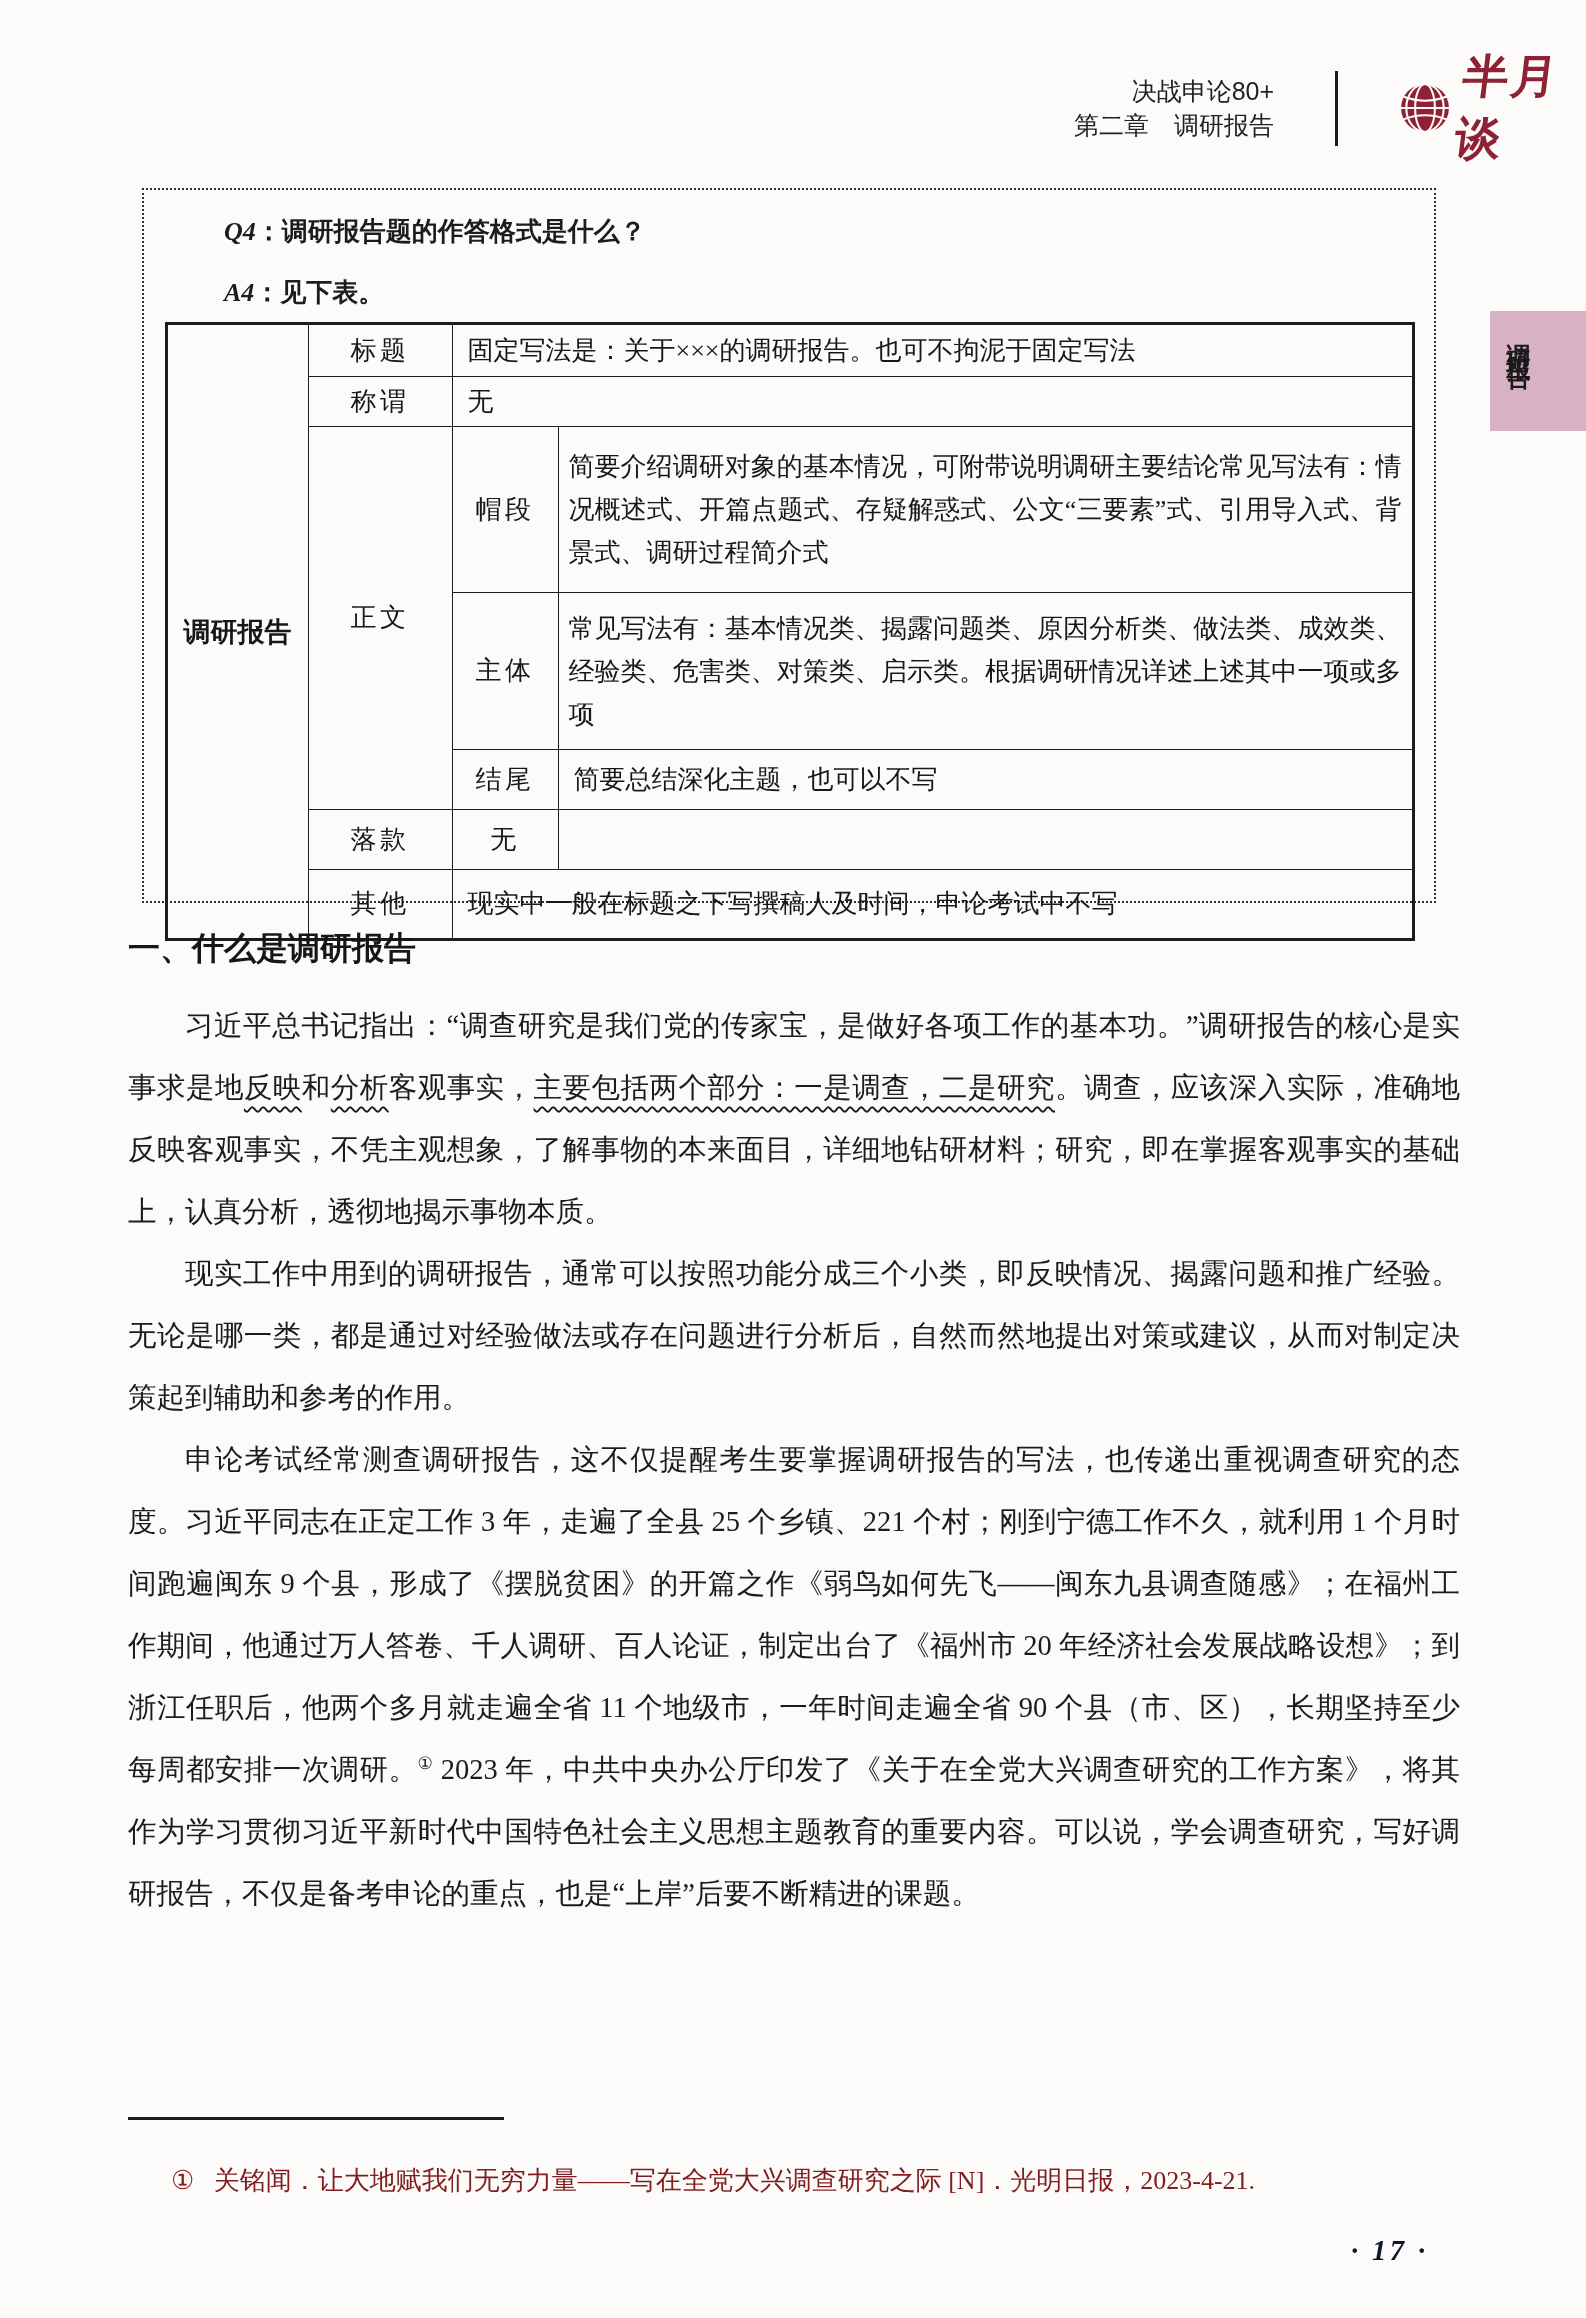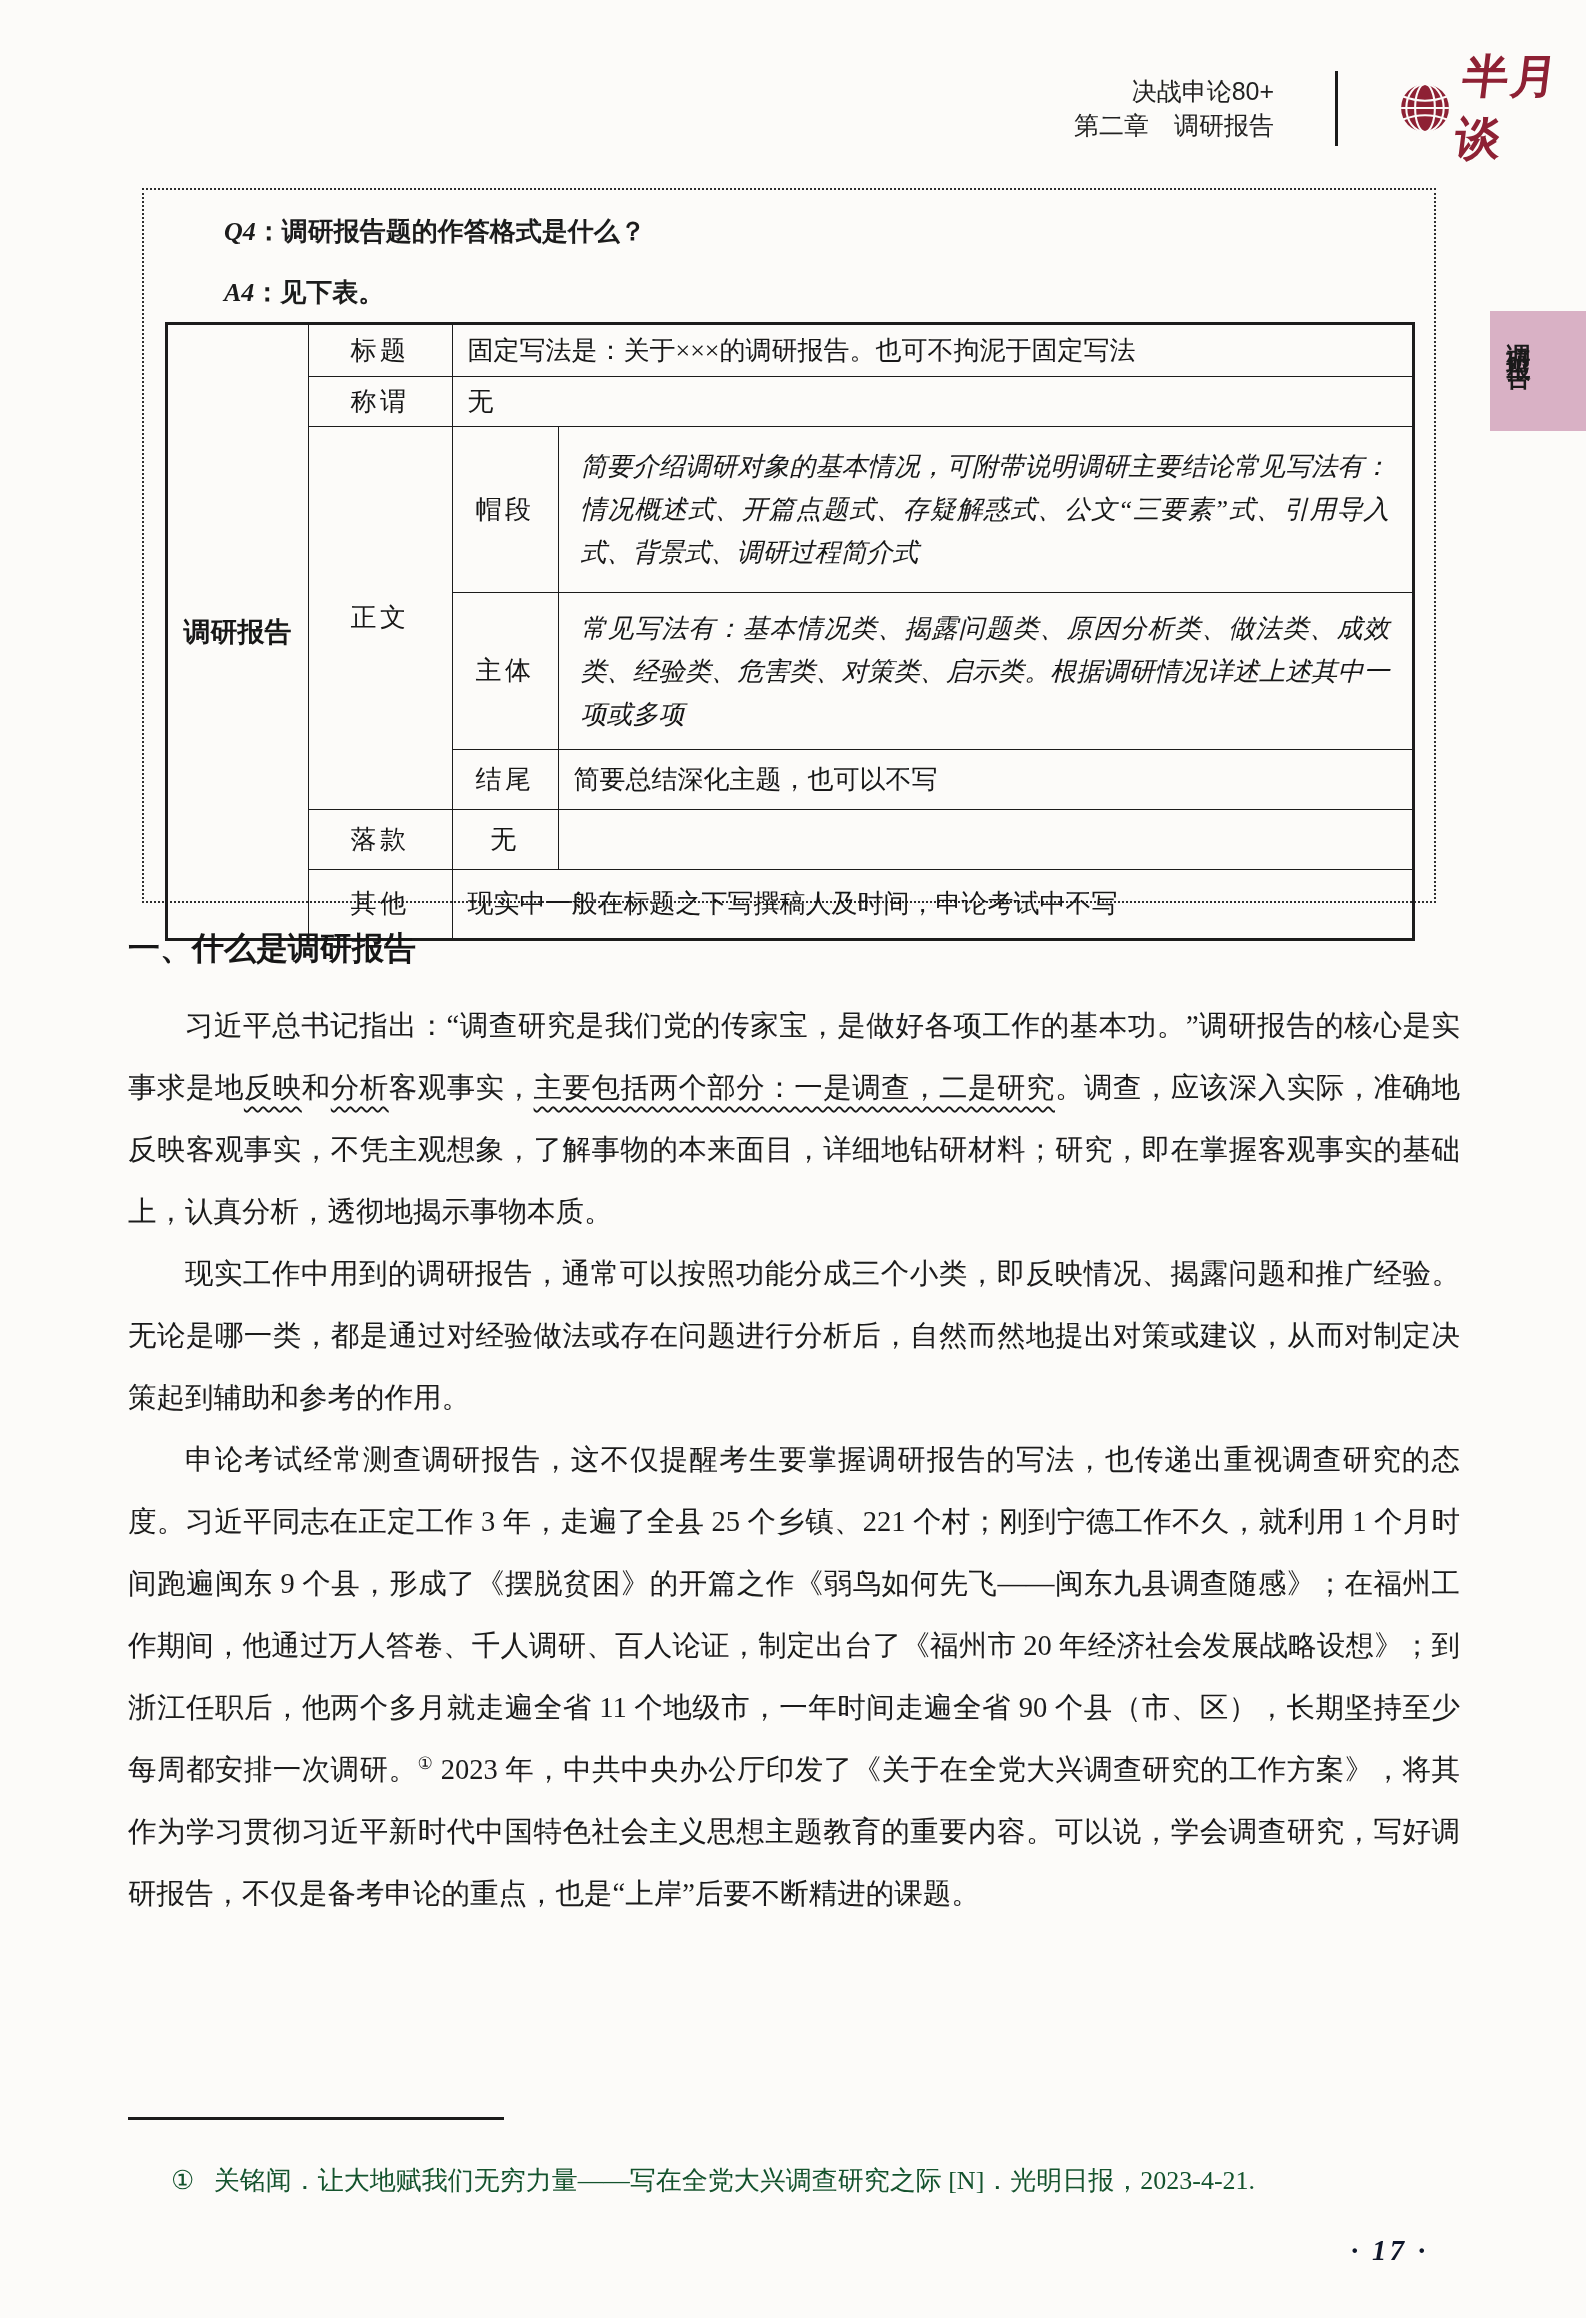--- a/index.html
+++ b/index.html
@@ -36,41 +36,41 @@
   .qa-q{top:24px;}
   .qa-a{top:85px;}
   
   .fmt-table{position:absolute;left:20.5px;top:132px;width:1250px;border-collapse:collapse;
     font-size:26px;line-height:40px;color:#171717;}
   .fmt-table td{border:1.7px solid #1c1c1c;}
   .fmt-table{border:3.4px solid #1c1c1c;}
   .fmt-table .group{font-weight:bold;text-align:center;font-size:27px;}
   .fmt-table .lbl{text-align:center;white-space:nowrap;letter-spacing:3.4px;}
   .fmt-table .val{text-align:left;padding:0 15px;}
-  .fmt-table .multi{padding:9px 22px;line-height:43px;text-align:justify;font-style:italic;}
+  .fmt-table .multi{padding:9px 10px;line-height:43px;text-align:justify;}
   .r1 .lbl,.r1 .val{height:49px;}
   .r2 .lbl,.r2 .val{height:47px;}
   .r3 .val{height:147px;}
   .r4 .val{height:138px;}
   .r5 .lbl,.r5 .val{height:57px;}
   .r6 .lbl,.r6 .val{height:57px;}
   .r7 .lbl,.r7 .val{height:66px;}
   
   .section-heading{position:absolute;left:128px;top:927px;
     font-family:"Liberation Sans", sans-serif;font-size:32px;font-weight:bold;color:#161616;}
   .body-text{position:absolute;left:128px;top:995px;width:1332px;
     font-size:28.5px;line-height:62px;text-align:justify;color:#1b1b1b;}
   .body-text p{margin:0;text-indent:2em;}
   .wavy{text-decoration:underline;text-decoration-style:wavy;
     text-decoration-thickness:2.3px;text-underline-offset:9px;text-decoration-color:#1b1b1b;}
   sup{font-size:0.6em;vertical-align:super;line-height:0;}
   
   .foot-sep{position:absolute;left:128px;top:2117px;width:376px;height:3.4px;background:#1c1c1c;}
   .footnote{position:absolute;left:171px;top:2163px;width:1293px;font-size:26px;
-    line-height:35px;color:#14532d;}
+    line-height:35px;color:#7f1d1d;}
   .footnote .fn-marker{margin-right:19.4px;}
   .page-num{position:absolute;left:1351px;top:2235px;font-size:28.5px;font-style:italic;
     font-weight:bold;color:#0f172a;letter-spacing:3.4px;}
 </style>
 </head>
 <body>
 
 <div class="page">
 
   <div class="header">

